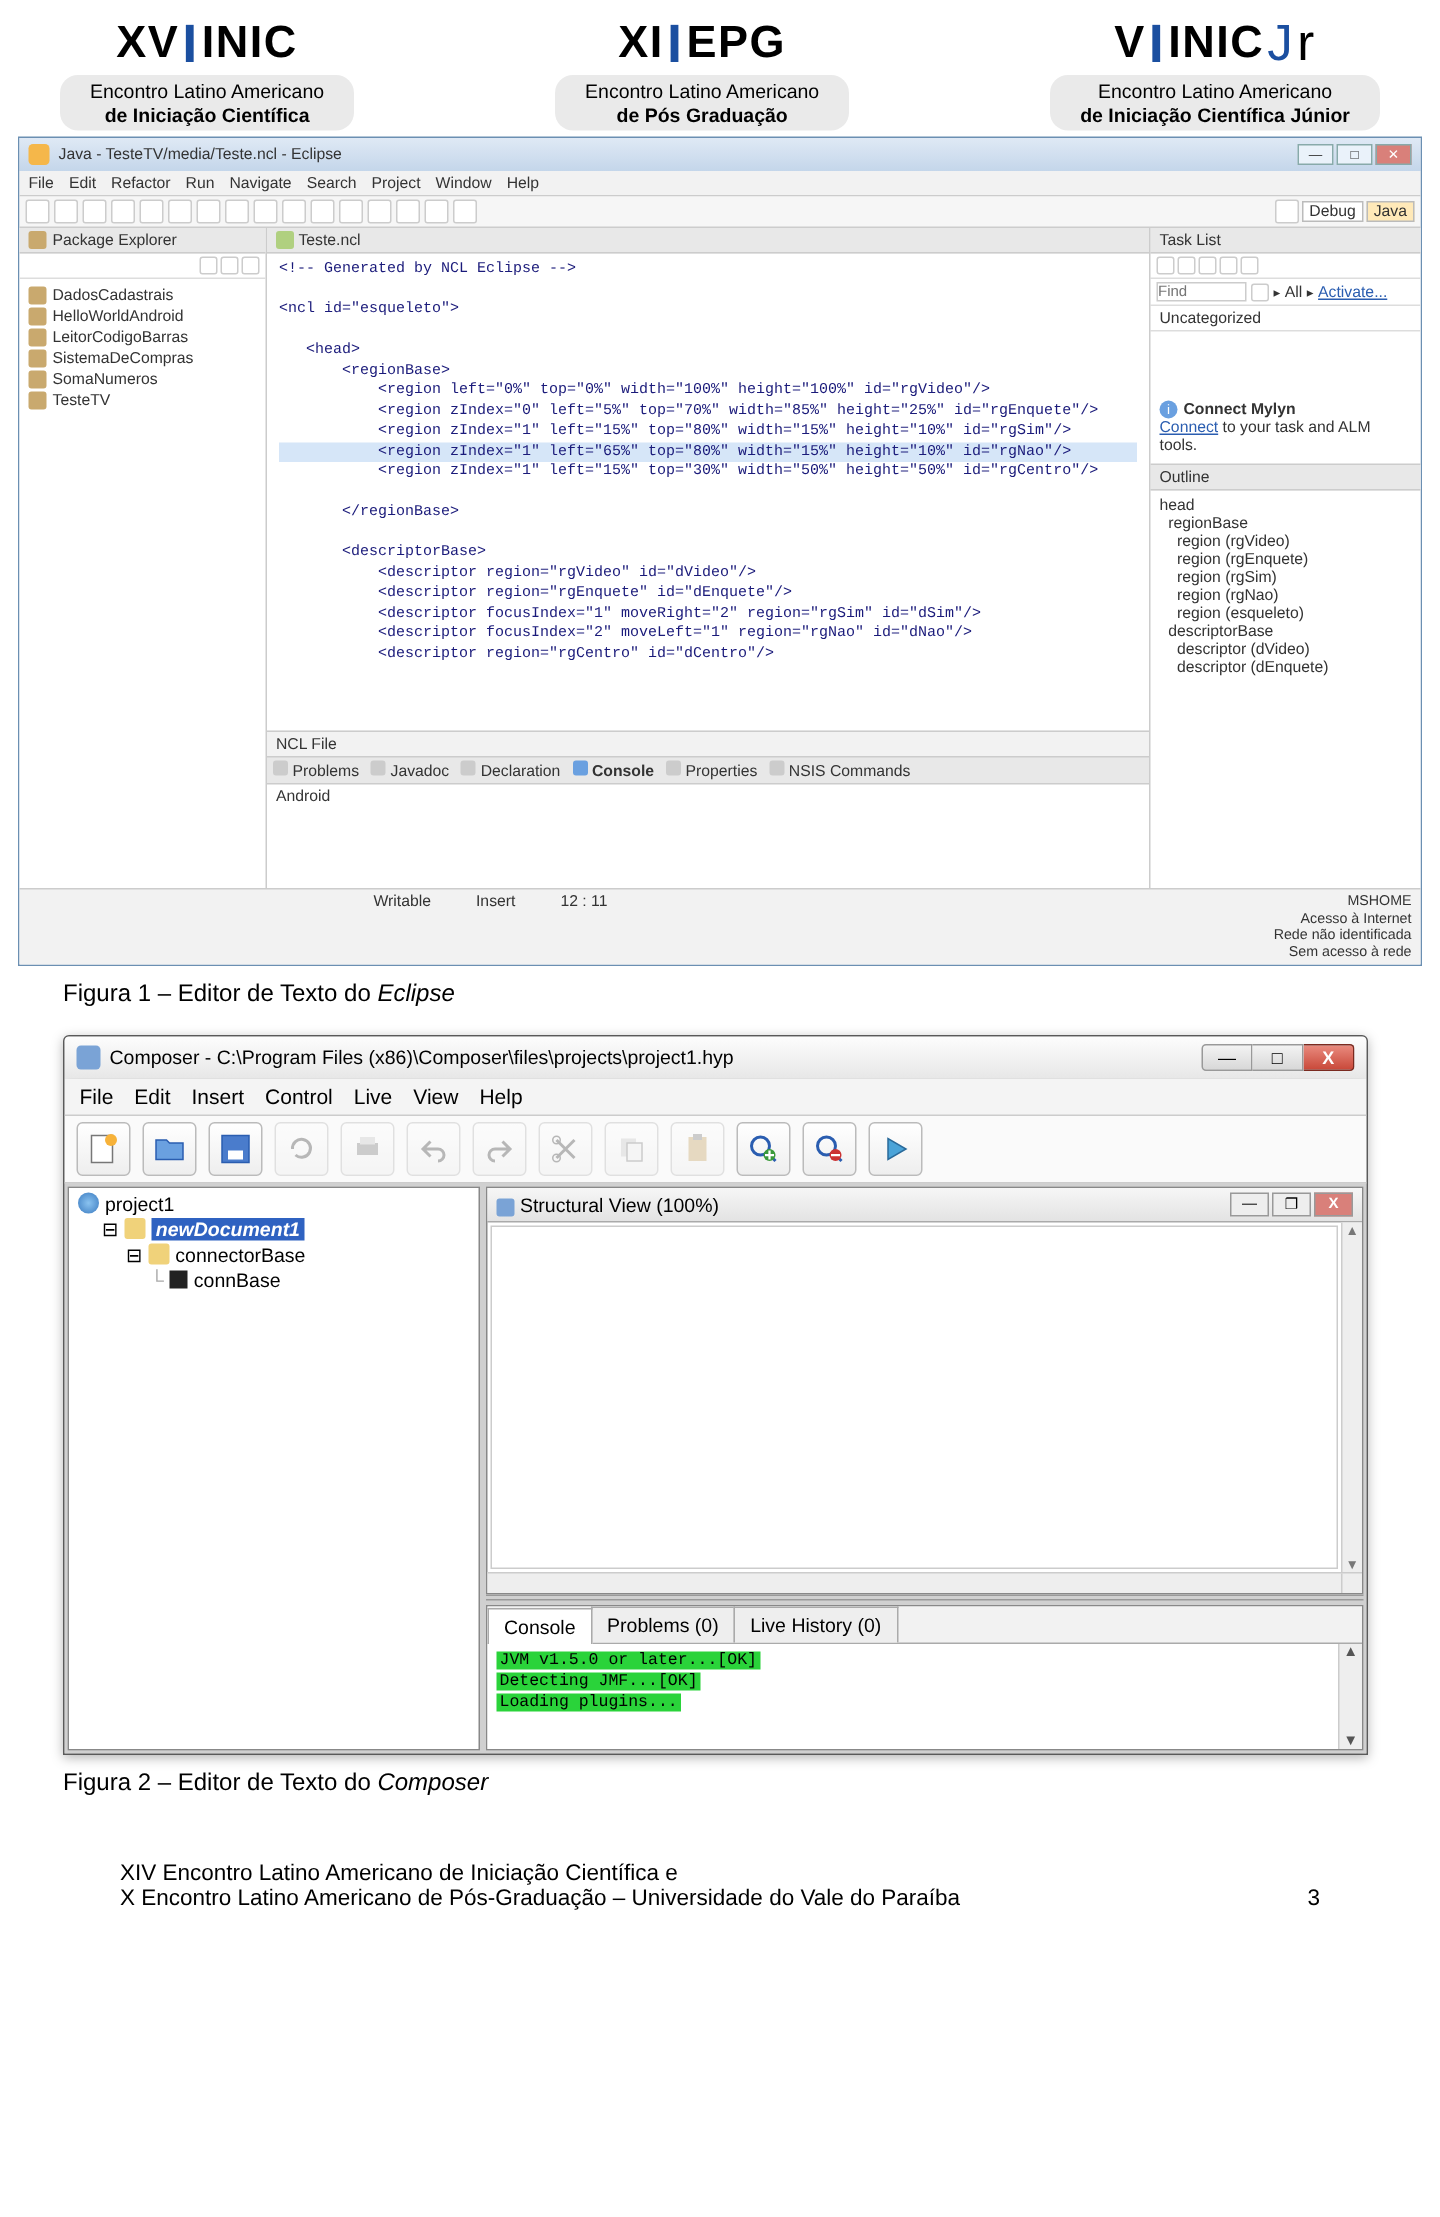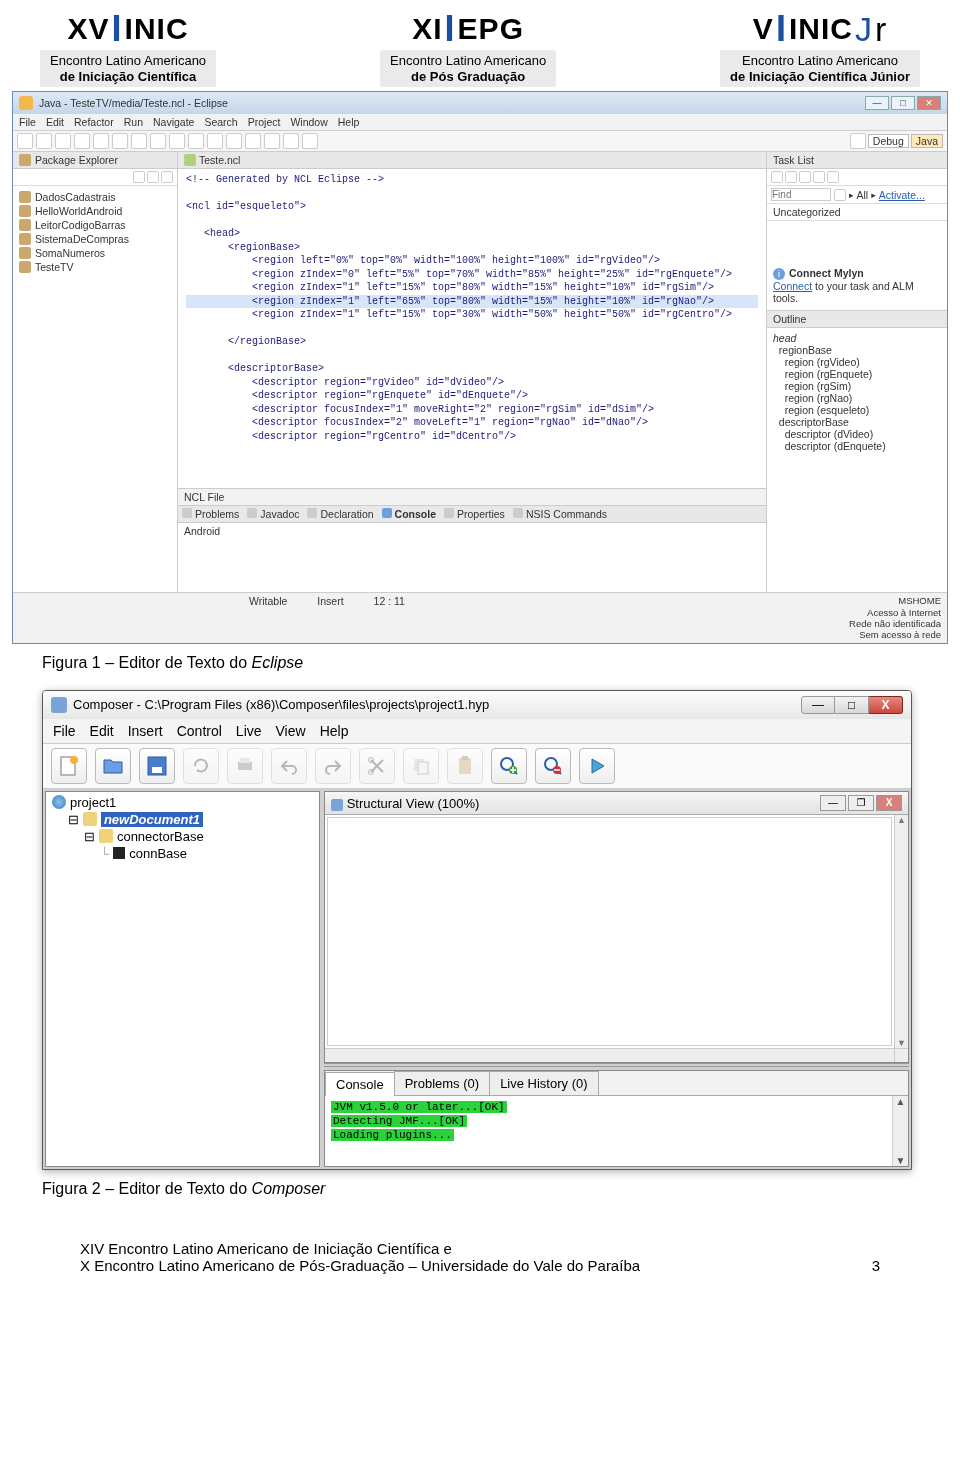--- a/index.html
+++ b/index.html
@@ -4,21 +4,21 @@
 <style>
   * { box-sizing: border-box; margin: 0; padding: 0; }
   body { width: 960px; margin: 0 auto; font-family: Arial, sans-serif; background: #fff; color: #000; font-size: 13px; }
   .page { padding: 0 0 20px 0; }
 
   
   .logos { display: flex; justify-content: space-between; padding: 8px 40px 4px 40px; }
   .logo-box { text-align: center; }
   .logo-top { font-size: 30px; font-weight: bold; letter-spacing: 1px; display:flex; align-items:center; justify-content:center; gap:2px;}
   .logo-top .bl { color:#1b4fa0; }
-  .logo-sub-box { background:#eaeaea; padding:3px 10px; font-size:13px; line-height:1.2; border-radius:2px;}
+  .logo-sub-box { background:#eaeaea; padding:3px 20px; font-size:13px; line-height:1.2; border-radius:12px;}
   .logo-sub-box .bold { font-weight:bold; }
   .jr { font-size:34px; font-weight:normal; }
 
   
   .eclipse { border:1px solid #6b8fb2; font-family: Tahoma, sans-serif; font-size:10.5px; color:#333; margin:0 12px; }
   .eclipse .titlebar { background:linear-gradient(#dfe9f5,#c4d6ea); height:22px; display:flex; align-items:center; padding:0 6px; position:relative;}
   .eclipse .titlebar .ico { width:14px; height:14px; background:#f5b74a; border-radius:3px; margin-right:6px;}
   .eclipse .winbtns { margin-left:auto; display:flex; gap:2px;}
   .eclipse .winbtns span { width:24px; height:14px; border:1px solid #8aa; background:#eaf2fa; display:flex; align-items:center; justify-content:center; font-size:9px;}
   .eclipse .winbtns .cl { background:#d9807a; color:#fff;}
@@ -233,21 +233,21 @@
         <div style="padding:2px 6px; border-bottom:1px solid #ddd"><span class="ico-s" style="background:#ccc"></span> <span>Uncategorized</span></div>
         <div style="flex:0 0 40px"></div>
         <div class="mylyn">
           <span class="ico-info">i</span><b>Connect Mylyn</b><br>
           <span class="link">Connect</span><span> to your task and ALM tools.</span>
         </div>
         <div class="tabhdr">
             <span>Outline</span>
           </div>
         <div class="outline" id="eclipse-outline">
-            <div style="white-space: pre; font-style: italic;">head</div>
+            <div style="white-space: pre;">head</div>
             <div style="white-space: pre;">  regionBase</div>
             <div style="white-space: pre;">    region (rgVideo)</div>
             <div style="white-space: pre;">    region (rgEnquete)</div>
             <div style="white-space: pre;">    region (rgSim)</div>
             <div style="white-space: pre;">    region (rgNao)</div>
             <div style="white-space: pre;">    region (esqueleto)</div>
             <div style="white-space: pre;">  descriptorBase</div>
             <div style="white-space: pre;">    descriptor (dVideo)</div>
             <div style="white-space: pre;">    descriptor (dEnquete)</div>
           </div>

